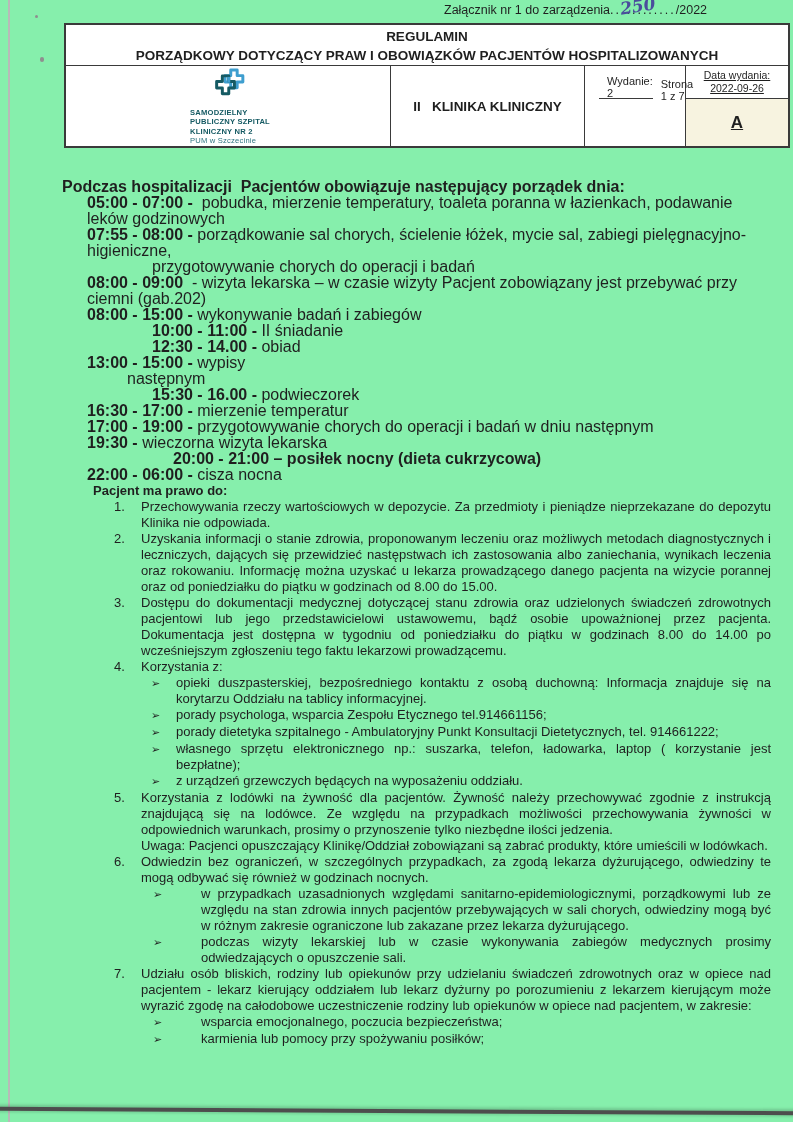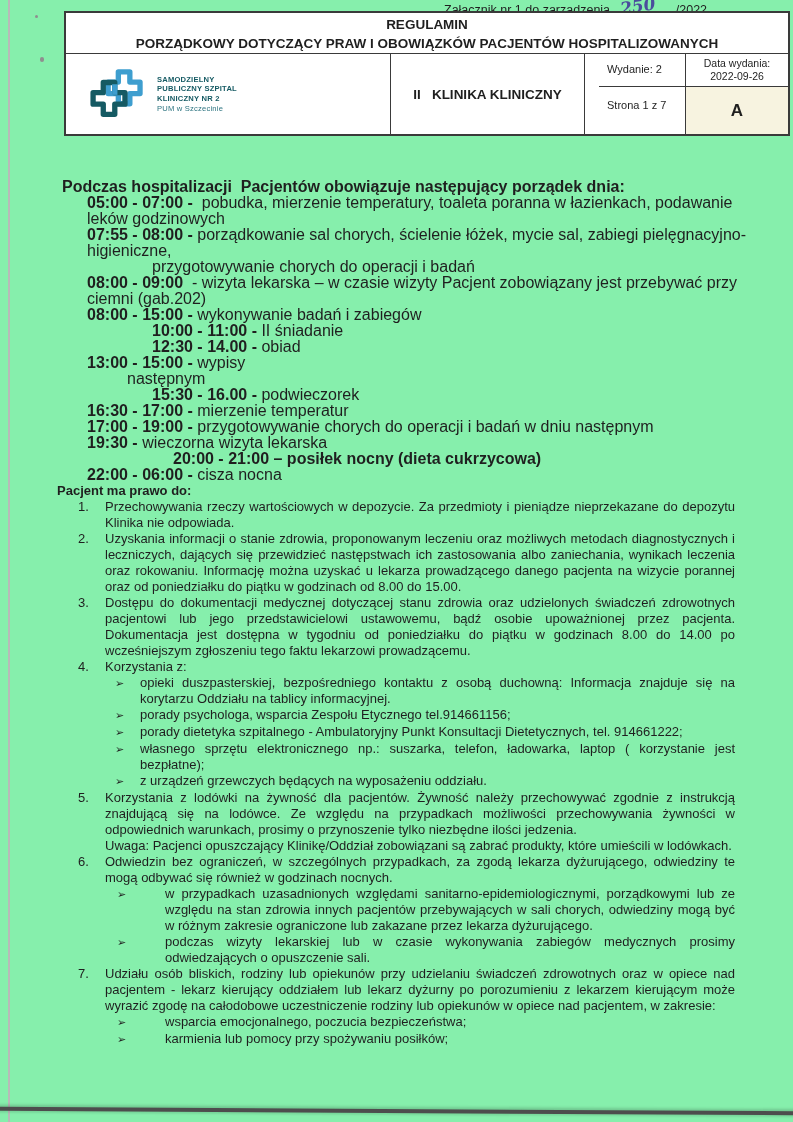--- a/index.html
+++ b/index.html
@@ -25,57 +25,57 @@
   
   .attach { position:absolute; top:3px; left:444px; font-size:12.5px; white-space:nowrap; }
   .attach .dots { letter-spacing:2px; }
   .attach .hand {
     position:absolute; left:176px; top:-7px;
     font-family:"DejaVu Serif",serif; font-style:italic; font-weight:bold;
     font-size:17px; color:#4a4d9c; transform:rotate(-9deg);
   }
 
   
-  .tbl { position:absolute; left:64px; top:11px; width:726px; height:125px;
+  .tbl { position:absolute; left:64px; top:23px; width:726px; height:125px;
          border:2px solid #3a3a3a; box-sizing:border-box; background:#fff; }
   .trow1 { height:41px; border-bottom:1.5px solid #3a3a3a; box-sizing:border-box;
            text-align:center; font-weight:bold; padding-top:2px; }
   .trow1 .l1 { font-size:13.5px; line-height:19px; }
   .trow1 .l2 { font-size:13.5px; line-height:19px; }
   .trow2 { display:flex; height:80px; }
   .c-logo { width:325px; border-right:1.5px solid #3a3a3a; box-sizing:border-box;
-            display:flex; align-items:center; gap:9px; padding-left:20px; }
+            display:flex; align-items:center; gap:9px; padding-left:4px;flex-direction:column; }
   .logo-cap { color:#155a63; font-size:7.6px; line-height:9.6px; font-weight:bold; letter-spacing:.2px; }
   .logo-cap .light { font-weight:normal; color:#2d7480; }
   .c-clinic { flex:1; border-right:1.5px solid #3a3a3a; box-sizing:border-box;
               display:flex; align-items:center; justify-content:center;
               font-weight:bold; font-size:13.5px; white-space:pre; }
   .c-meta { width:87px; border-right:1.5px solid #3a3a3a; box-sizing:border-box;
-            display:flex; flex-direction:column; font-size:11px;margin-left:14px; }
+            display:flex; flex-direction:row; font-size:11px;margin-left:14px; }
   .c-meta .m1 { height:33px; border-bottom:1.5px solid #3a3a3a; box-sizing:border-box;
                 padding:9px 0 0 8px; }
   .c-meta .m2 { flex:1; padding:12px 0 0 8px; }
-  .c-right { width:102px; display:flex; flex-direction:column; }
+  .c-right { width:102px; display:flex; flex-direction:column;text-decoration:underline; }
   .c-right .r1 { height:33px; border-bottom:1.5px solid #3a3a3a; box-sizing:border-box;
                  text-align:center; font-size:10.5px; line-height:13px; padding-top:3px; }
   .c-right .r2 { flex:1; background:#f7f3e0; display:flex; align-items:center;
                  justify-content:center; font-weight:bold; font-size:17px; }
 
   
   .body { position:absolute; left:57px; top:179px; width:694px; line-height:16px; }
   .sched { font-size:16px; }
   .sline { white-space:pre-wrap; }
   .sline b { font-weight:700; }
   .ind0 { padding-left:5px; }
   .ind1 { padding-left:30px; }
   .ind2 { padding-left:70px; }
   .ind3 { padding-left:95px; }
   .ind4 { padding-left:116px; }
 
-  .rights { font-size:13px; }
+  .rights { font-size:13px;margin-left:36px; }
   .rights-heading { font-weight:bold; }
   .ritem { display:flex; }
   .rnum { width:48px; padding-left:21px; box-sizing:border-box; flex:none; }
   .rbody { width:630px; flex:none; }
   .rpara { text-align:justify; }
   .brow { display:flex; }
   .brow .bmark { flex:none; font-family:"DejaVu Sans",sans-serif; font-size:11px; padding-top:1px; box-sizing:border-box; }
   .brow.tight .bmark { width:35px; padding-left:10px; }
   .brow.wide  .bmark { width:60px; padding-left:12px; }
   .brow .btext { flex:1; text-align:justify; }

